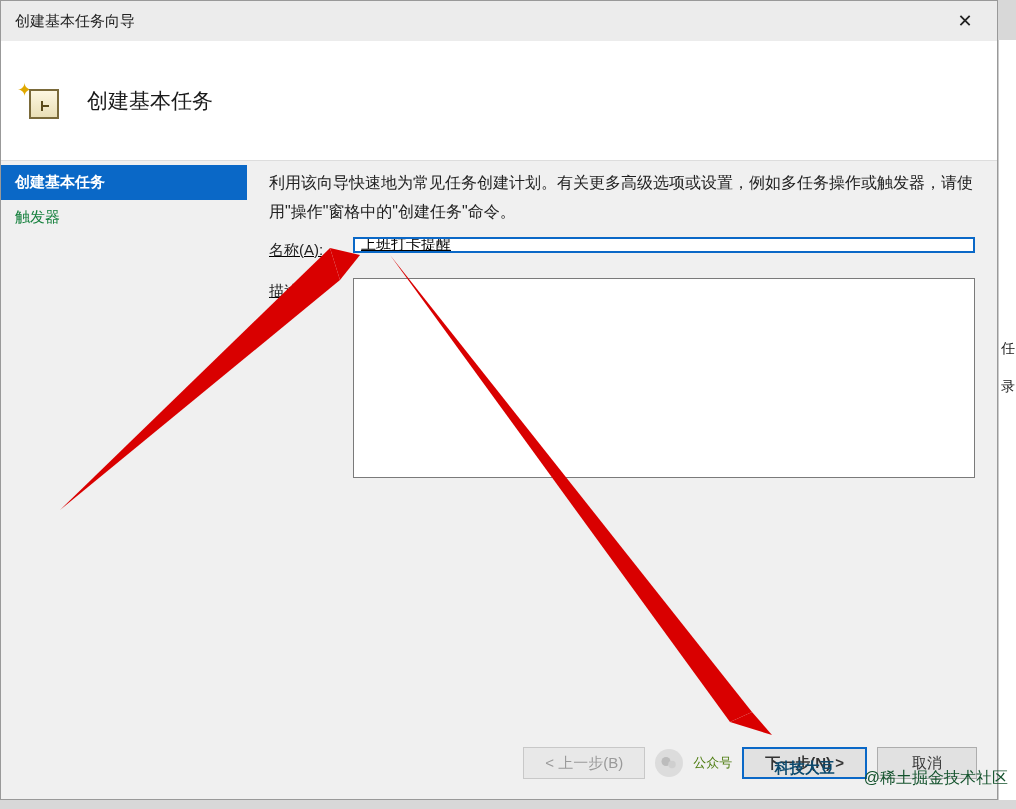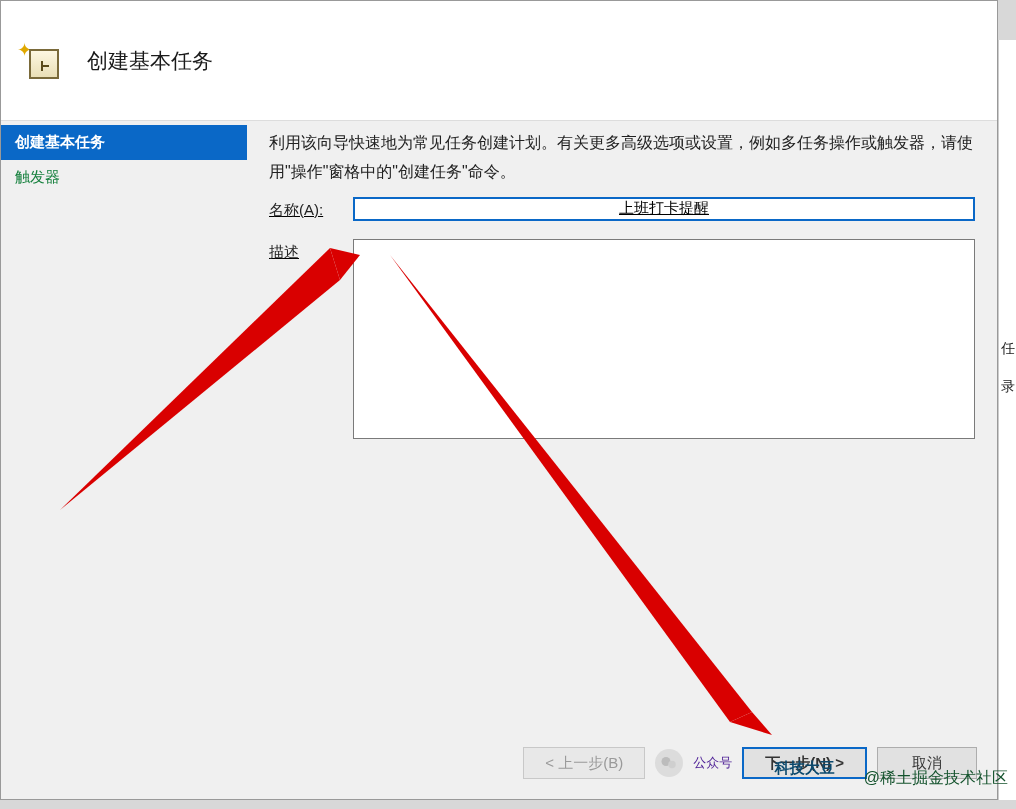--- a/index.html
+++ b/index.html
@@ -114,27 +114,26 @@
       text-decoration:underline;
     }
     .form-label {
       width:84px;
       font-size:15px;
       color:#222;
       padding-top:4px;
     }
     .text-input {
       flex:1;
-      height:24px;
+      height:16px;
       border:2px solid #0a68c7;
       background:#fff;
       padding:0 6px;
       font-size:15px;
       font-family:inherit;
-      text-align:center;
     }
     .desc-area {
       flex:1;
       height:200px;
       border:1px solid #7a7a7a;
       background:#fff;
       resize:none;
       padding:4px 6px;
       font-size:15px;
       font-family:inherit;
@@ -179,21 +178,21 @@
       pointer-events:none;
     }
     .watermark {
       position:absolute;
       bottom:20px; right:8px;
       font-size:16px;
       color:#14532d;
     }
     .watermark-inline {
       font-size:13px;
-      color:#4c1d95;
+      color:#4d7c0f;
     }
     .wechat-icon {
       width:28px; height:28px;
       border-radius:50%;
       background:#dcdcdc;
       display:inline-flex;
       align-items:center;
       justify-content:center;
       font-size:16px;
       color:#888;
@@ -201,20 +200,26 @@
   </style>
 </head>
 <body>
 
 <div class="outer-strip">
   <span class="t1">任</span>
   <span class="t2">录</span>
 </div>
 
 <div class="dialog">
+  <div class="titlebar">
+    <span class="titlebar-title">创建基本任务向导</span>
+    <div class="close-btn">
+      <span>✕</span>
+    </div>
+  </div>
 
   <div class="header-area">
     <div class="header-icon">
       <span class="star">✦</span>
       <div class="clock">
           <div class="hands"></div>
           <div class="hands2"></div>
         </div>
     </div>
     <div class="header-title">创建基本任务</div>

